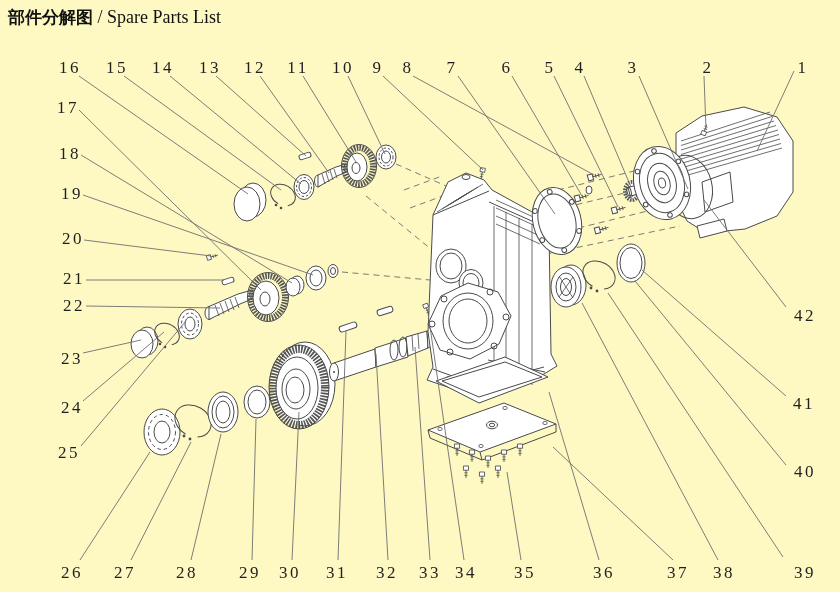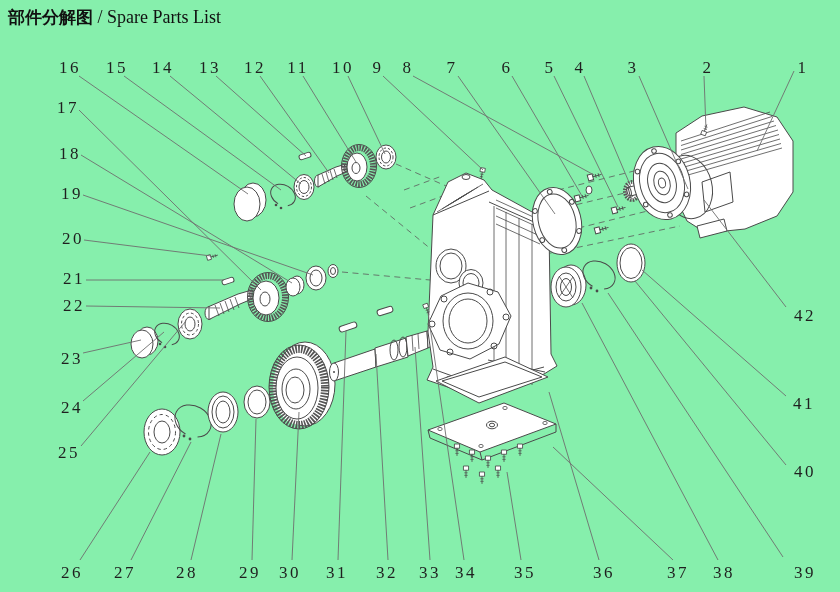--- a/index.html
+++ b/index.html
@@ -1,16 +1,16 @@
 <!DOCTYPE html>
 <html><head>
 <meta charset="utf-8">
 <style>
   html,body{margin:0;padding:0;background:#ffffff;}
-  .page{position:relative;width:840px;height:592px;background:#86efac;overflow:hidden;
+  .page{position:relative;width:840px;height:592px;background:#fef9c3;overflow:hidden;
         font-family:"Liberation Sans",sans-serif;}
   .title{position:absolute;left:8px;top:6px;white-space:nowrap;color:#111;}
   .title .zh{font-family:"DejaVu Sans",sans-serif;font-weight:bold;font-size:17px;}
   .title .en{font-family:"Liberation Serif",serif;font-size:18px;font-weight:normal;}
   svg{position:absolute;left:0;top:0;}
   .ln{stroke:#4a4a4a;stroke-width:1;fill:none;}
   .f-w{fill:#ffffff;}
   .thin{stroke-width:0.8;}
   .num{font-family:"Liberation Serif",serif;font-size:17px;fill:#1f1f1f;letter-spacing:2.5px;}
 </style>

